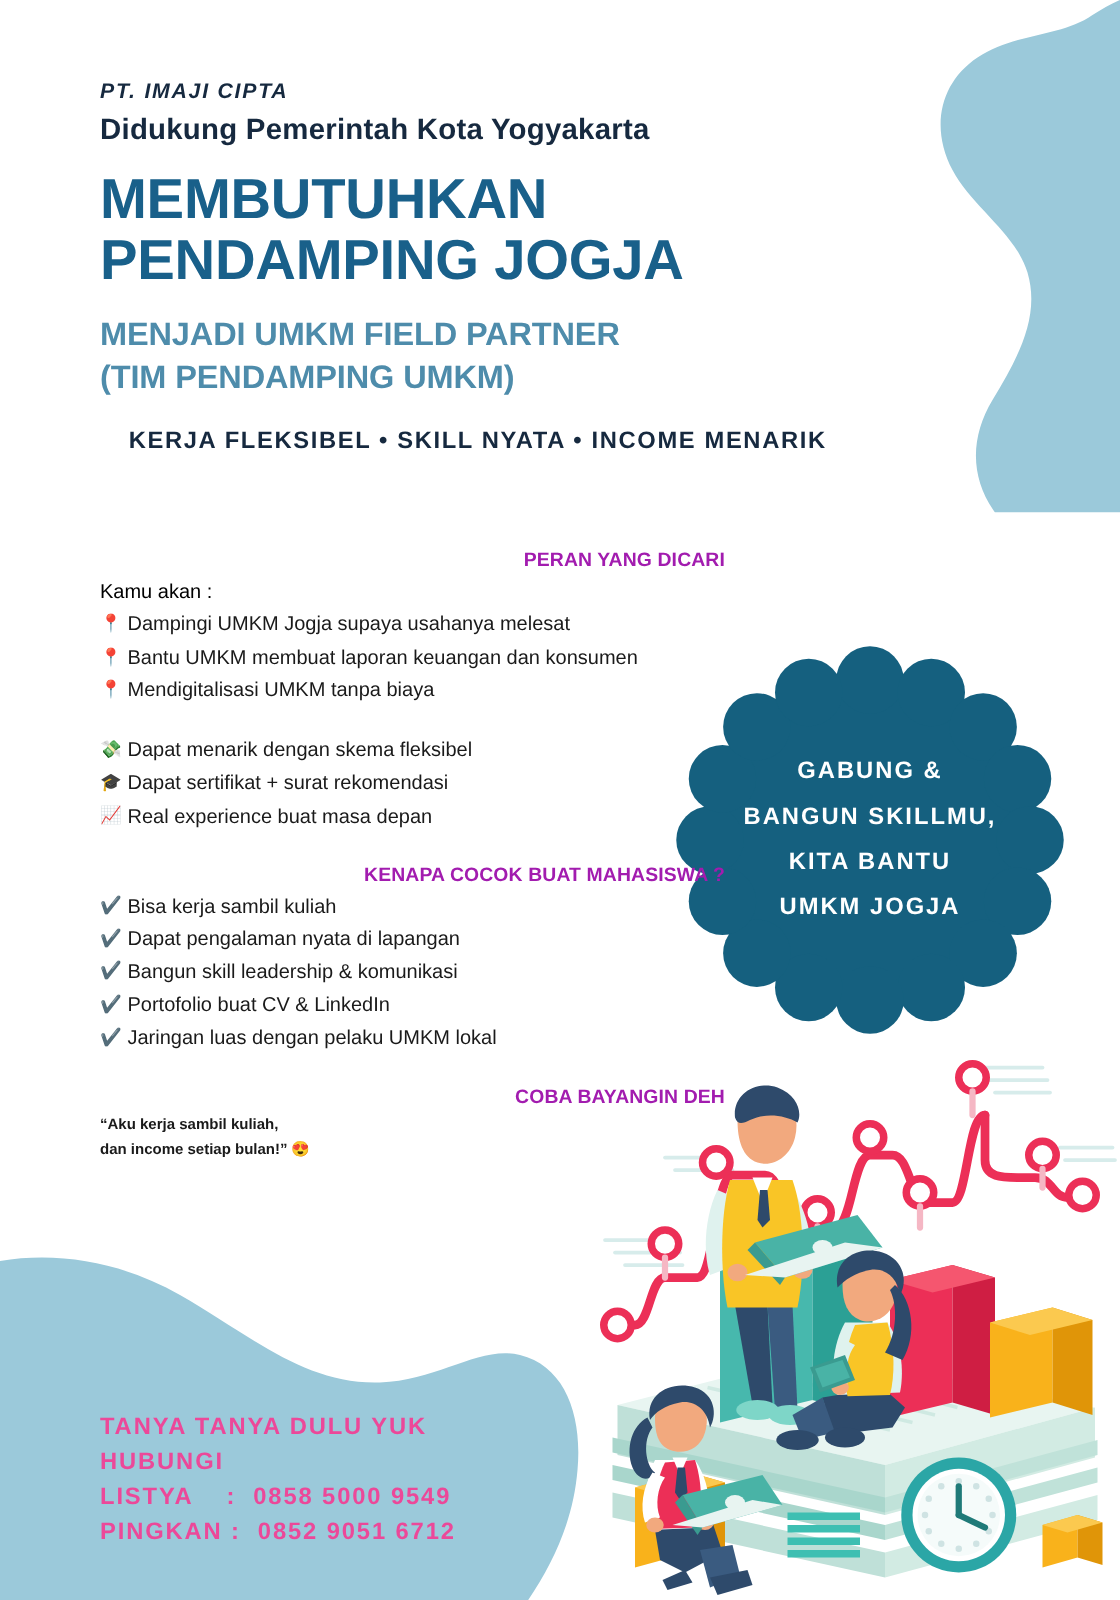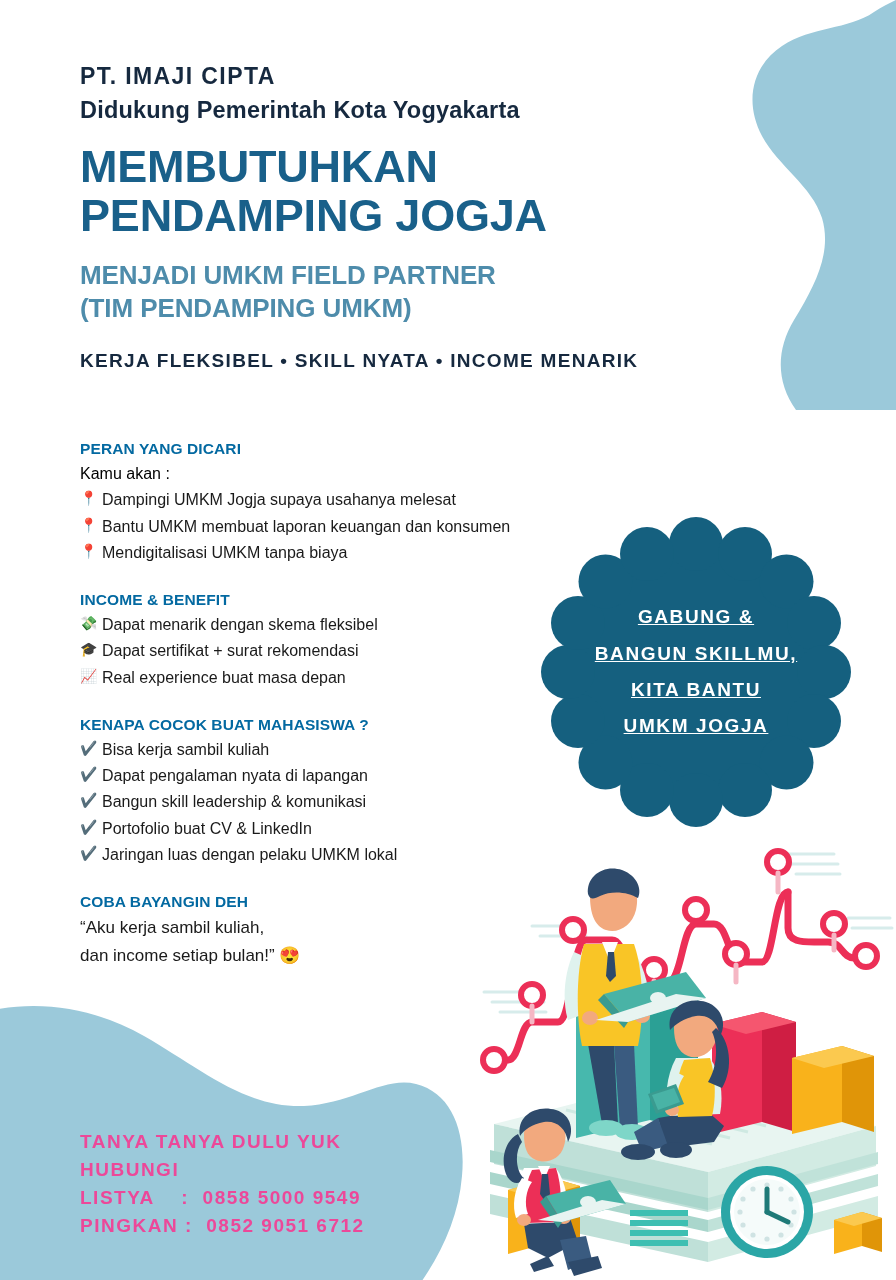--- a/index.html
+++ b/index.html
@@ -14,75 +14,76 @@
   }
 
   
   .blob { position:absolute; pointer-events:none; }
   .blob-tr { top:-10px; right:-30px; width:300px; height:420px; }
   .blob-bl { left:-40px; bottom:-20px; width:520px; height:320px; }
 
   
   .header { position:absolute; left:80px; top:62px; width:680px; }
   .company {
-    font-size:23px; font-weight:bold; letter-spacing:1.4px;
-    color:#16293f; line-height:1.28;
+    font-size:17px; font-weight:bold; letter-spacing:1.4px;
+    color:#16293f; line-height:1.28;font-style:italic;
   }
   .gov {
     font-size:23.5px; font-weight:bold; letter-spacing:0.2px;
     color:#16293f; line-height:1.3; margin-top:4px;
   }
   .headline {
     margin-top:17px;
     font-size:45px; font-weight:bold; letter-spacing:-0.2px;
     color:#19608a; line-height:1.08;
   }
   .subhead {
     margin-top:19px;
     font-size:26px; font-weight:bold; letter-spacing:-0.1px;
     color:#4e8cab; line-height:1.28;
   }
   .tagline {
     margin-top:24px;
     font-size:19px; font-weight:bold; letter-spacing:1.3px;
     color:#16293f;
+    margin-left:23px;
   }
 
   
   .content { position:absolute; left:80px; top:437px; width:500px; z-index:4; }
   .sec { margin-bottom:22px; }
   .sec:last-child { margin-bottom:0; }
   .sec-title {
-    font-size:15.5px; font-weight:bold; color:#0369a1;
-    letter-spacing:0.1px; line-height:1.55;
+    font-size:15.5px; font-weight:bold; color:#a21caf;
+    letter-spacing:0.1px; line-height:1.55;text-align:right;
   }
   .sec-lead { font-size:16px; color:#000000; line-height:1.65; }
   .item {
     display:flex; align-items:flex-start;
     font-size:16px; color:#1a1a1a; line-height:1.64;
     white-space:nowrap;
   }
   .item .ic {
     flex:0 0 auto; width:22px;
     font-size:14px; line-height:1.64; text-align:left;
   }
   .item .tx { flex:1 1 auto; }
-  .quote-line { font-size:17px; color:#1a1a1a; line-height:1.66; }
+  .quote-line { font-size:12px; color:#1a1a1a; line-height:1.66;font-weight:bold; }
 
   
   .badge {
     position:absolute; left:531px; top:507px;
     width:330px; height:330px; z-index:3;
   }
   .badge svg { display:block; width:100%; height:100%; }
   .badge-text {
     position:absolute; left:0; top:0; width:100%; height:100%;
     display:flex; flex-direction:column; align-items:center; justify-content:center;
     color:#fff; font-size:19px; font-weight:bold;
-    letter-spacing:1.6px; line-height:1.92; text-align:center;text-decoration:underline;
+    letter-spacing:1.6px; line-height:1.92; text-align:center;
   }
 
   
   .footer { position:absolute; left:80px; top:1128px; z-index:5; }
   .f-line {
     font-size:19px; font-weight:bold; letter-spacing:1.5px;
     color:#ec4899; line-height:1.47; white-space:pre;
   }
 
   
@@ -138,21 +139,20 @@
         <span class="ic">📍</span>
         <span class="tx">Bantu UMKM membuat laporan keuangan dan konsumen</span>
       </div>
       <div class="item">
         <span class="ic">📍</span>
         <span class="tx">Mendigitalisasi UMKM tanpa biaya</span>
       </div>
     </div>
 
     <div class="sec">
-      <div class="sec-title">INCOME &amp; BENEFIT</div>
       <div class="item">
         <span class="ic">💸</span>
         <span class="tx">Dapat menarik dengan skema fleksibel</span>
       </div>
       <div class="item">
         <span class="ic">🎓</span>
         <span class="tx">Dapat sertifikat + surat rekomendasi</span>
       </div>
       <div class="item">
         <span class="ic">📈</span>

